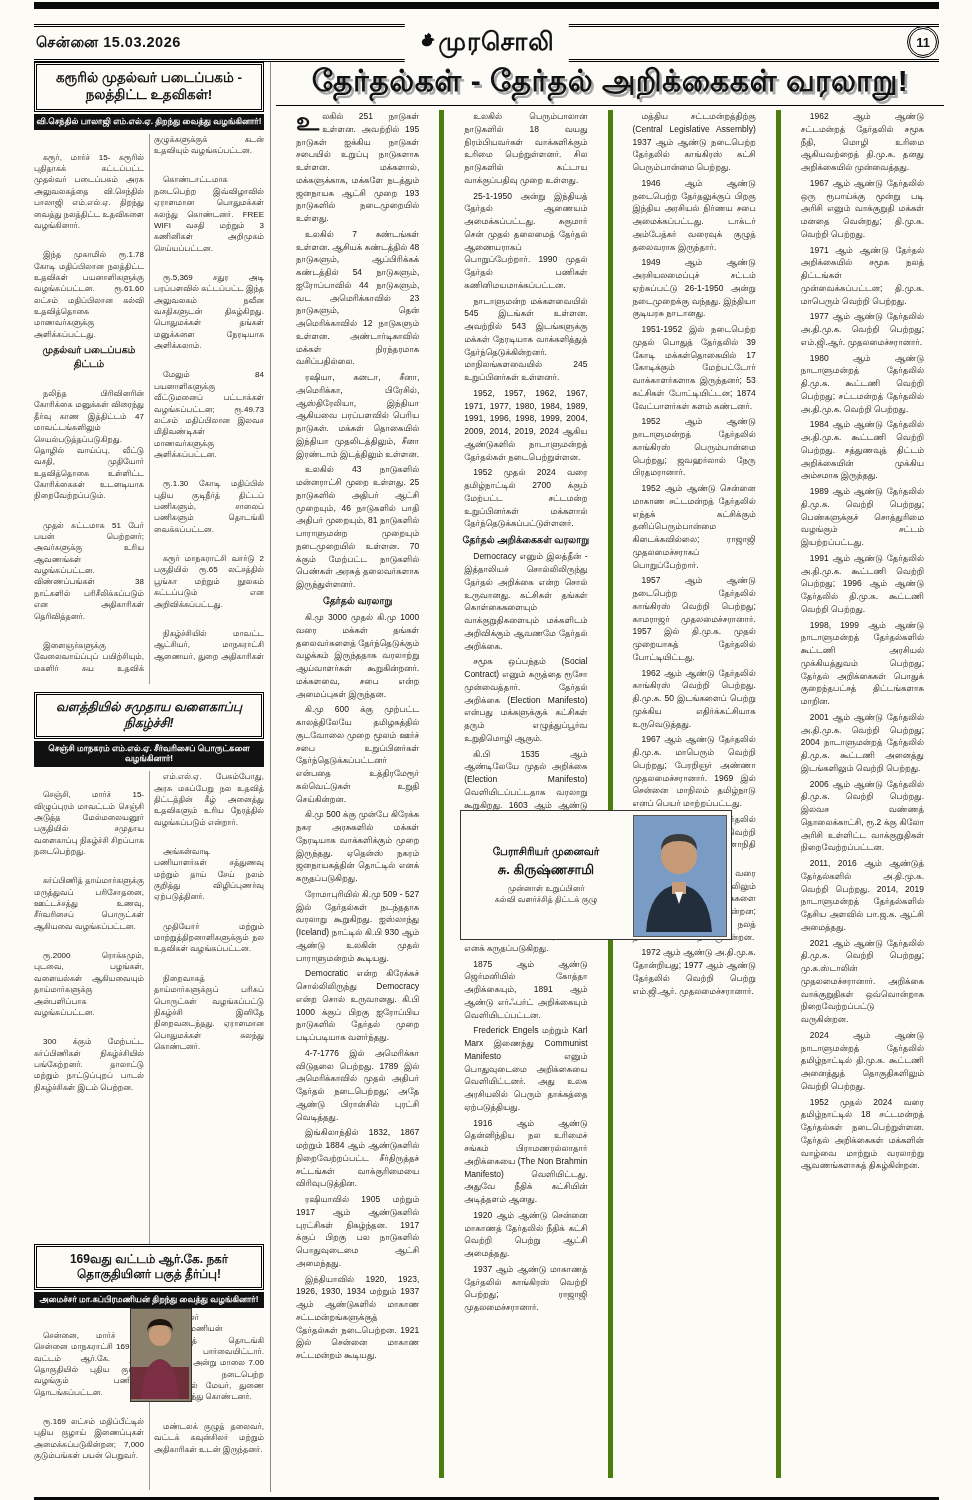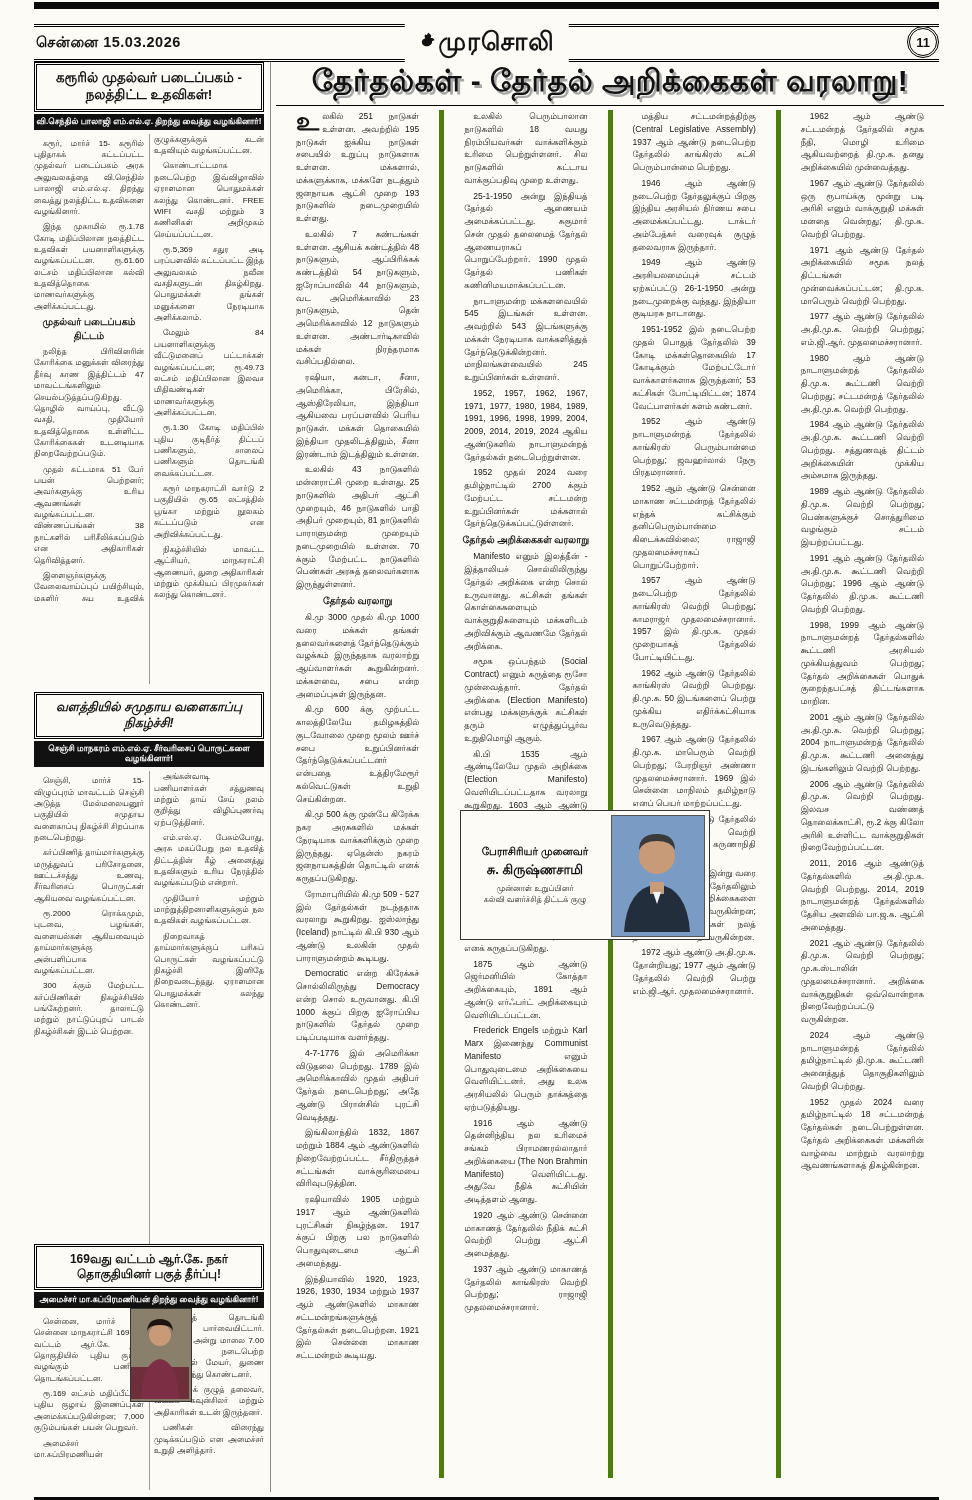--- a/index.html
+++ b/index.html
@@ -26,21 +26,21 @@
   .leftsec{position:absolute;left:34px;width:230px;}
   .boxhead{margin:0;border:3px double #000;padding:5px 3px;text-align:center;
            font-weight:800;line-height:1.25;background:#fcfbf6;}
   .art1 .boxhead{font-size:13.5px;}
   .art2 .boxhead{font-size:12.5px;font-style:italic;}
   .art3 .boxhead{font-size:12px;}
   .substrip{background:#111;color:#fff;font-weight:bold;font-size:8.3px;text-align:center;
             padding:3px 2px;margin-top:2px;line-height:1.2;}
   .body{margin-top:4px;font-size:8px;line-height:1.42;text-align:justify;overflow:hidden;
         column-count:2;column-gap:10px;column-rule:1px solid #9a9a9a;}
-  .body p{margin:4px 0 3px;text-indent:9px;}
+  .body p{margin:18px 0 3px;text-indent:9px;}
   .inline-head{margin:3px 0;font-size:9.5px;text-align:center;font-weight:bold;}
   .art1{top:62px;} .art2{top:692px;} .art3{top:1244px;}
   .art1 .body{height:550px;} .art2 .body{height:484px;} .art3 .body{height:178px;}
   .art3{position:absolute;}
   .newsphoto{position:absolute;left:96px;top:64px;width:60px;height:92px;border:1px solid #333;z-index:3;background:#8a7f6a;}
   .newsphoto svg{display:block;}
 
   
   .main{position:absolute;left:276px;top:64px;width:668px;}
   .mainhead{margin:0;text-align:center;font-size:30px;font-weight:900;letter-spacing:.5px;
@@ -48,21 +48,21 @@
             border-bottom:1px solid #000;padding-bottom:8px;}
   .mainbody{position:relative;margin-top:4px;height:1368px;display:flex;}
   .mcol{flex:1;padding:0 8px;font-size:8.5px;line-height:1.5;text-align:justify;overflow:hidden;}
   .mcol + .mcol{border-left:5px solid #4d7c0f;}
   .mcol p{margin:0 12px 3px;text-indent:9px;}
   .mcol.c1 p:first-child{text-indent:0;}
   .mcol.c1 p:first-child::first-letter{font-size:300%;font-weight:bold;float:left;
             line-height:.85;padding:1px 3px 0 0;}
 
   
-  .authorbox{position:absolute;left:184px;top:700px;width:250px;height:130px;z-index:4;
+  .authorbox{position:absolute;left:184px;top:700px;width:272px;height:130px;z-index:4;
              background:#fcfbf6;border:1.5px solid #333;display:flex;padding:4px;box-sizing:border-box;gap:6px;}
   .authcap{flex:1;display:flex;flex-direction:column;align-items:center;justify-content:center;text-align:center;}
   .authtitle{font-weight:bold;font-size:10.5px;}
   .authname{font-weight:900;font-size:13px;margin:3px 0 5px;}
   .authline{font-size:8px;line-height:1.35;}
   .authphoto{width:92px;height:100%;border:1px solid #555;background:#7a9cc4;overflow:hidden;}
   .authphoto svg{display:block;}
 </style>
 </head>
 <body>
@@ -105,22 +105,22 @@
   </section>
 
   <section class="leftsec art2">
     <h2 class="boxhead">வளத்தியில் சமுதாய வளைகாப்பு நிகழ்ச்சி!</h2>
     <div class="substrip">செஞ்சி மாநகரம் எம்.எல்.ஏ. சீர்வரிசைப் பொருட்களை வழங்கினார்!</div>
     <div class="body">
         <p>செஞ்சி, மார்ச் 15- விழுப்புரம் மாவட்டம் செஞ்சி அடுத்த மேல்மலையனூர் பகுதியில் சமுதாய வளைகாப்பு நிகழ்ச்சி சிறப்பாக நடைபெற்றது.</p>
         <p>கர்ப்பிணித் தாய்மார்களுக்கு மருத்துவப் பரிசோதனை, ஊட்டச்சத்து உணவு, சீர்வரிசைப் பொருட்கள் ஆகியவை வழங்கப்பட்டன.</p>
         <p>ரூ.2000 ரொக்கமும், புடவை, பழங்கள், வளையல்கள் ஆகியவையும் தாய்மார்களுக்கு அன்பளிப்பாக வழங்கப்பட்டன.</p>
         <p>300 க்கும் மேற்பட்ட கர்ப்பிணிகள் நிகழ்ச்சியில் பங்கேற்றனர். தாலாட்டு மற்றும் நாட்டுப்புறப் பாடல் நிகழ்ச்சிகள் இடம் பெற்றன.</p>
+        <p>எம்.எல்.ஏ. பேசும்போது, அரசு மகப்பேறு நல உதவித் திட்டத்தின் கீழ் அனைத்து உதவிகளும் உரிய நேரத்தில் வழங்கப்படும் என்றார்.</p>
         <p>அங்கன்வாடி பணியாளர்கள் சத்துணவு மற்றும் தாய் சேய் நலம் குறித்து விழிப்புணர்வு ஏற்படுத்தினர்.</p>
-        <p>எம்.எல்.ஏ. பேசும்போது, அரசு மகப்பேறு நல உதவித் திட்டத்தின் கீழ் அனைத்து உதவிகளும் உரிய நேரத்தில் வழங்கப்படும் என்றார்.</p>
         <p>முதியோர் மற்றும் மாற்றுத்திறனாளிகளுக்கும் நல உதவிகள் வழங்கப்பட்டன.</p>
         <p>நிறைவாகத் தாய்மார்களுக்குப் பரிசுப் பொருட்கள் வழங்கப்பட்டு நிகழ்ச்சி இனிதே நிறைவடைந்தது. ஏராளமான பொதுமக்கள் கலந்து கொண்டனர்.</p>
       </div>
   </section>
 
   <section class="leftsec art3">
     <h2 class="boxhead">169வது வட்டம் ஆர்.கே. நகர் தொகுதியினர் பகுத் தீர்ப்பு!</h2>
     <div class="substrip">அமைச்சர் மா.சுப்பிரமணியன் திறந்து வைத்து வழங்கினார்!</div>
     <div class="body">
         <p>சென்னை, மார்ச் 15- சென்னை மாநகராட்சி 169வது வட்டம் ஆர்.கே. நகர் தொகுதியில் புதிய குடிநீர் வழங்கும் பணிகள் தொடங்கப்பட்டன.</p>
@@ -159,21 +159,21 @@
           <p>ரஷியாவில் 1905 மற்றும் 1917 ஆம் ஆண்டுகளில் புரட்சிகள் நிகழ்ந்தன. 1917 க்குப் பிறகு பல நாடுகளில் பொதுவுடைமை ஆட்சி அமைந்தது.</p>
           <p>இந்தியாவில் 1920, 1923, 1926, 1930, 1934 மற்றும் 1937 ஆம் ஆண்டுகளில் மாகாண சட்டமன்றங்களுக்குத் தேர்தல்கள் நடைபெற்றன. 1921 இல் சென்னை மாகாண சட்டமன்றம் கூடியது.</p>
         </div>
       <div class="mcol c2">
           <p>உலகில் பெரும்பாலான நாடுகளில் 18 வயது நிரம்பியவர்கள் வாக்களிக்கும் உரிமை பெற்றுள்ளனர். சில நாடுகளில் கட்டாய வாக்குப்பதிவு முறை உள்ளது.</p>
           <p>25-1-1950 அன்று இந்தியத் தேர்தல் ஆணையம் அமைக்கப்பட்டது. சுகுமார் சென் முதல் தலைமைத் தேர்தல் ஆணையராகப் பொறுப்பேற்றார். 1990 முதல் தேர்தல் பணிகள் கணினிமயமாக்கப்பட்டன.</p>
           <p>நாடாளுமன்ற மக்களவையில் 545 இடங்கள் உள்ளன. அவற்றில் 543 இடங்களுக்கு மக்கள் நேரடியாக வாக்களித்துத் தேர்ந்தெடுக்கின்றனர். மாநிலங்களவையில் 245 உறுப்பினர்கள் உள்ளனர்.</p>
           <p>1952, 1957, 1962, 1967, 1971, 1977, 1980, 1984, 1989, 1991, 1996, 1998, 1999, 2004, 2009, 2014, 2019, 2024 ஆகிய ஆண்டுகளில் நாடாளுமன்றத் தேர்தல்கள் நடைபெற்றுள்ளன.</p>
           <p>1952 முதல் 2024 வரை தமிழ்நாட்டில் 2700 க்கும் மேற்பட்ட சட்டமன்ற உறுப்பினர்கள் மக்களால் தேர்ந்தெடுக்கப்பட்டுள்ளனர்.</p>
           <h4 class="inline-head">தேர்தல் அறிக்கைகள் வரலாறு</h4>
-          <p>Manifesto எனும் இலத்தீன் - இத்தாலியச் சொல்லிலிருந்து தேர்தல் அறிக்கை என்ற சொல் உருவானது. கட்சிகள் தங்கள் கொள்கைகளையும் வாக்குறுதிகளையும் மக்களிடம் அறிவிக்கும் ஆவணமே தேர்தல் அறிக்கை.</p>
+          <p>Democracy எனும் இலத்தீன் - இத்தாலியச் சொல்லிலிருந்து தேர்தல் அறிக்கை என்ற சொல் உருவானது. கட்சிகள் தங்கள் கொள்கைகளையும் வாக்குறுதிகளையும் மக்களிடம் அறிவிக்கும் ஆவணமே தேர்தல் அறிக்கை.</p>
           <p>சமூக ஒப்பந்தம் (Social Contract) எனும் கருத்தை ரூசோ முன்வைத்தார். தேர்தல் அறிக்கை (Election Manifesto) என்பது மக்களுக்குக் கட்சிகள் தரும் எழுத்துப்பூர்வ உறுதிமொழி ஆகும்.</p>
           <p>கி.பி 1535 ஆம் ஆண்டிலேயே முதல் அறிக்கை (Election Manifesto) வெளியிடப்பட்டதாக வரலாறு கூறுகிறது. 1603 ஆம் ஆண்டு இங்கிலாந்து அரசர் முதலாம் ஜேம்ஸ் அறிக்கை வெளியிட்டார்.</p>
           <p>கி.பி 1834 ஆம் ஆண்டு ராபர்ட் பீல் டாம்வொர்த் அறிக்கையை (Tamworth Manifesto) 1835 ஆம் ஆண்டுத் தேர்தலுக்காக வெளியிட்டார். இதுவே நவீன தேர்தல் அறிக்கைகளின் தொடக்கம் எனக் கருதப்படுகிறது.</p>
           <p>1875 ஆம் ஆண்டு ஜெர்மனியில் கோத்தா அறிக்கையும், 1891 ஆம் ஆண்டு எர்ஃபர்ட் அறிக்கையும் வெளியிடப்பட்டன.</p>
           <p>Frederick Engels மற்றும் Karl Marx இணைந்து Communist Manifesto எனும் பொதுவுடைமை அறிக்கையை வெளியிட்டனர். அது உலக அரசியலில் பெரும் தாக்கத்தை ஏற்படுத்தியது.</p>
           <p>1916 ஆம் ஆண்டு தென்னிந்திய நல உரிமைச் சங்கம் பிராமணரல்லாதார் அறிக்கையை (The Non Brahmin Manifesto) வெளியிட்டது. அதுவே நீதிக் கட்சியின் அடித்தளம் ஆனது.</p>
           <p>1920 ஆம் ஆண்டு சென்னை மாகாணத் தேர்தலில் நீதிக் கட்சி வெற்றி பெற்று ஆட்சி அமைத்தது.</p>
           <p>1937 ஆம் ஆண்டு மாகாணத் தேர்தலில் காங்கிரஸ் வெற்றி பெற்றது; ராஜாஜி முதலமைச்சரானார்.</p>
         </div>
       <div class="mcol c3">

